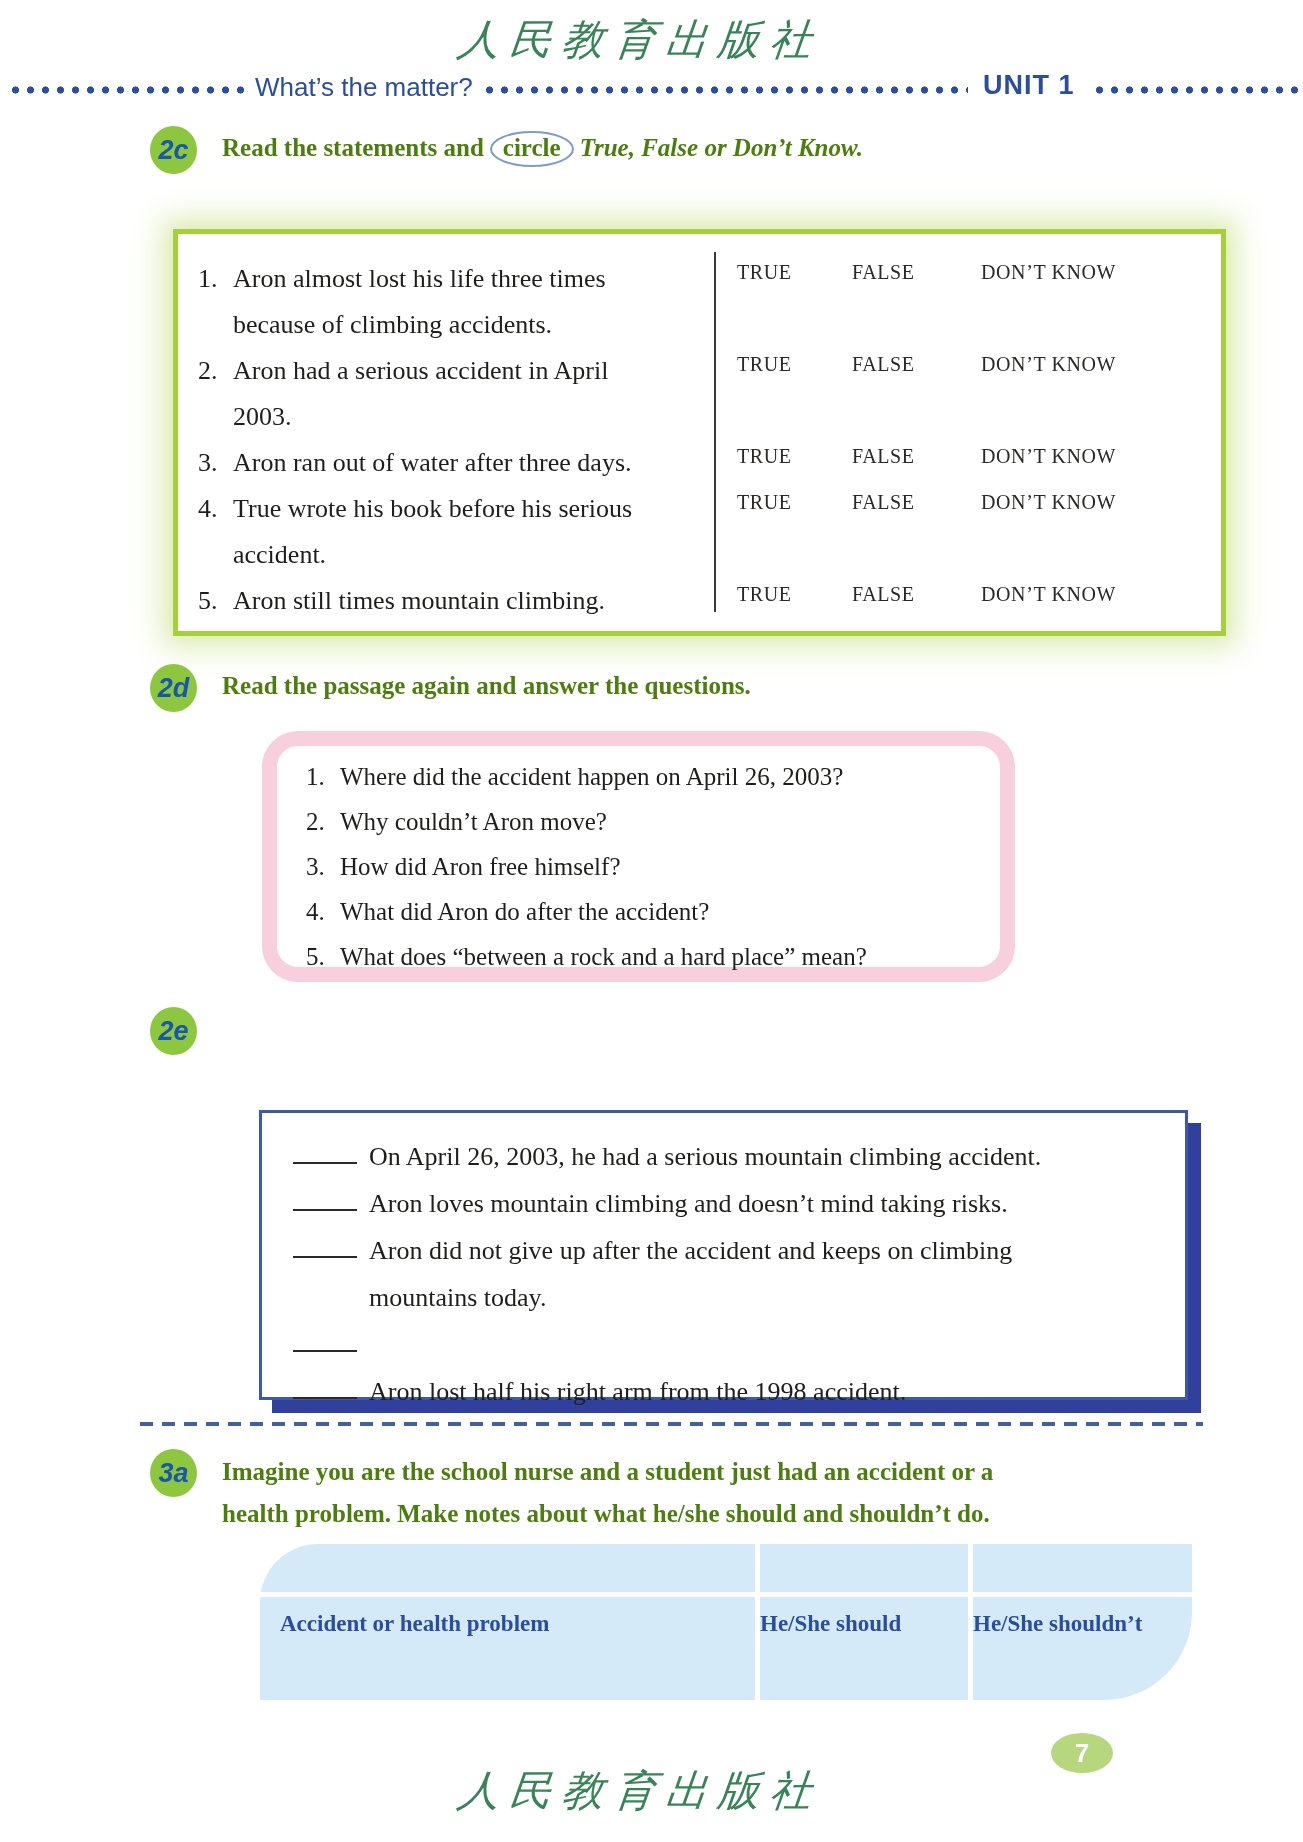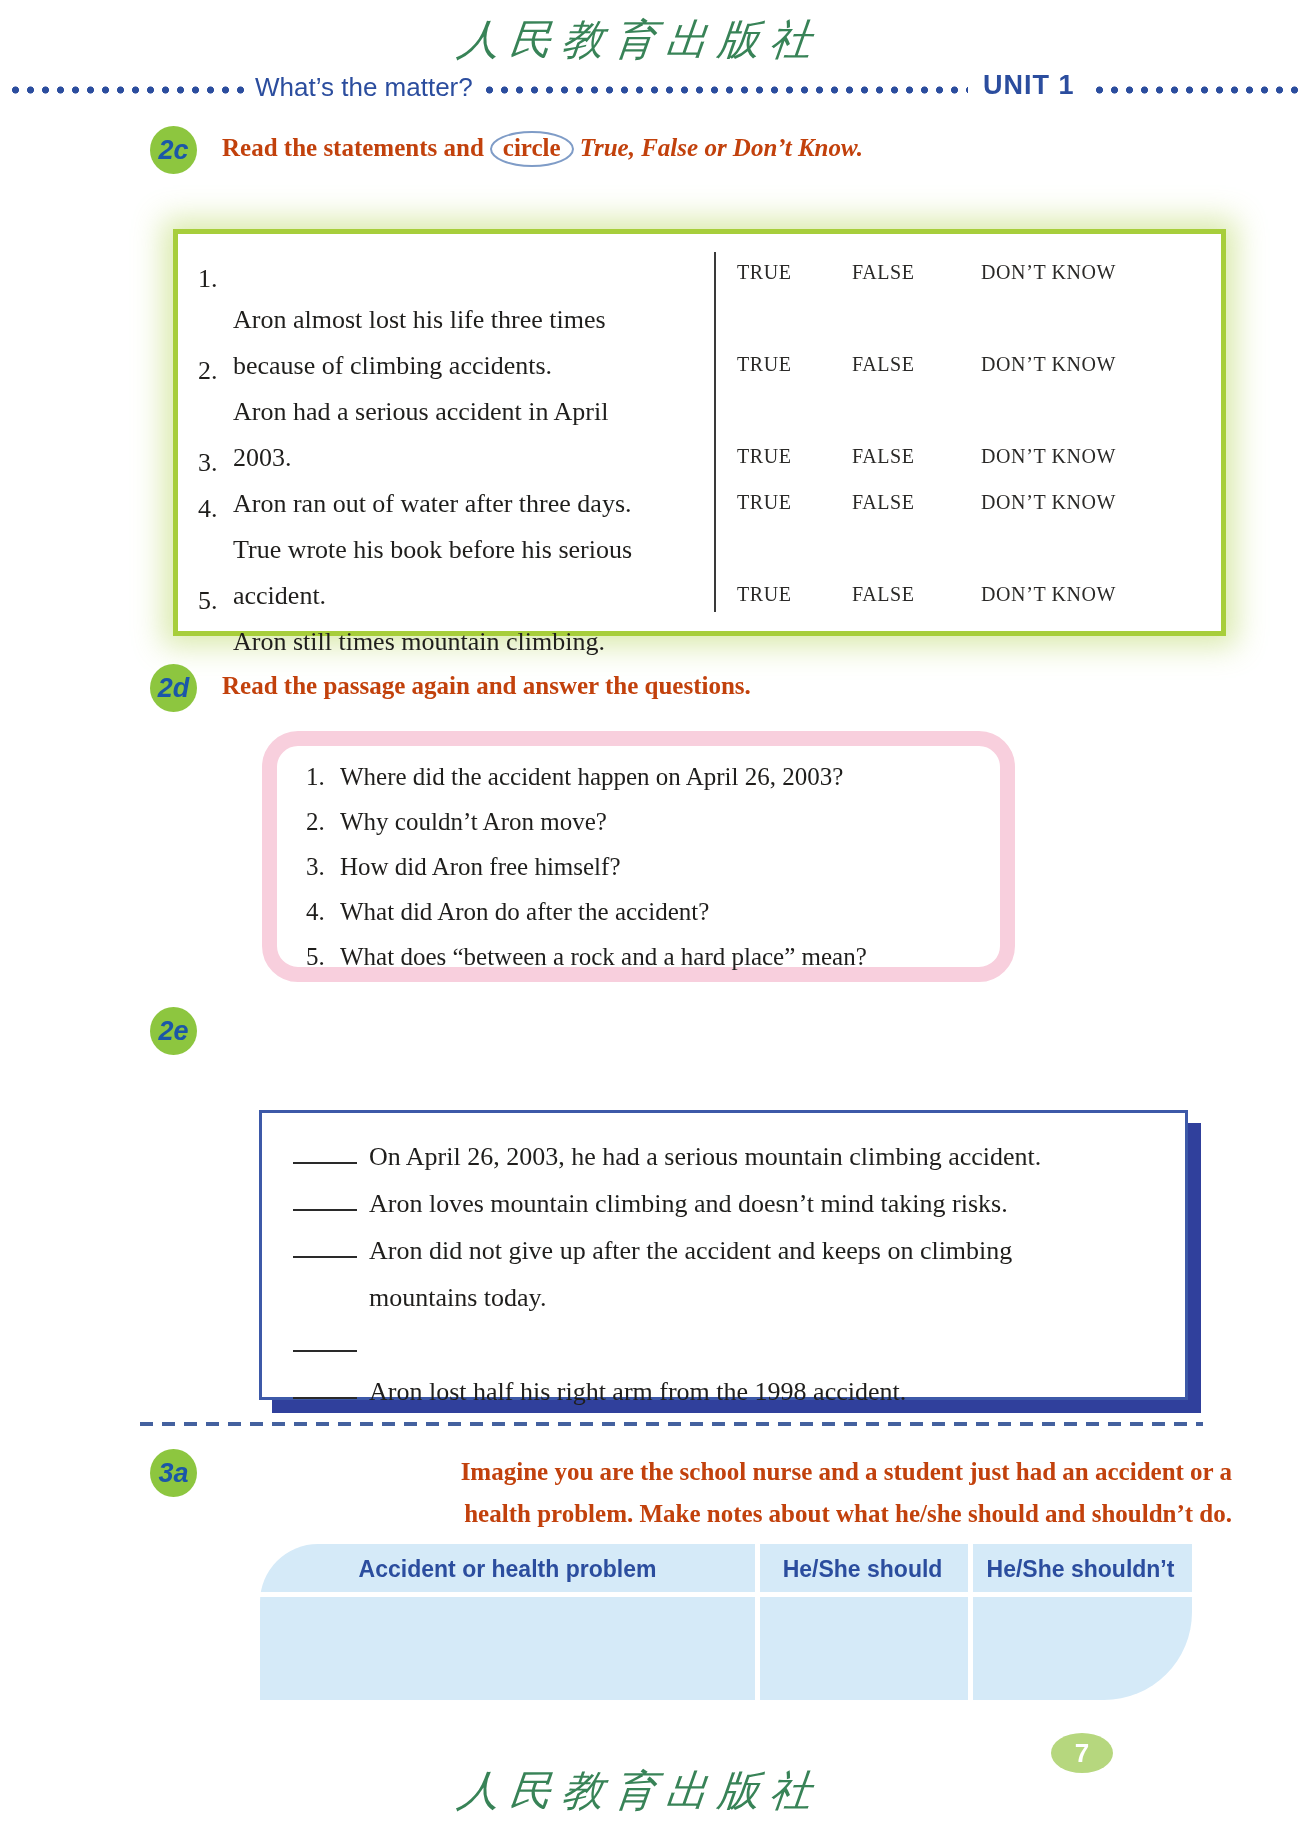--- a/index.html
+++ b/index.html
@@ -30,37 +30,37 @@
   .hdr-unit  { top:70px; font-family:"Liberation Sans", sans-serif; font-size:27px; font-weight:bold; color:#2b4d9e; letter-spacing:1px; }
 
   
   .badge {
     width:47px; height:48px; background:#8dc63f; border-radius:50%;
     display:flex; align-items:center; justify-content:center;
     font-family:"Liberation Sans", sans-serif; font-style:italic; font-weight:bold;
     font-size:27px; color:#1b57a8;
   }
 
-  .instr { font-weight:bold; font-size:25px; color:#c2410c; line-height:42px;text-align:right; }
+  .instr { font-weight:bold; font-size:25px; color:#4d7c0f; line-height:42px; }
   .instr .ital { font-style:italic; }
   .circleword {
     display:inline-block; border:2px solid #7f9cc7; border-radius:50%;
     padding:0 11px 2px 11px; margin:0 6px; line-height:30px;
   }
 
   
   .greenbox {
     left:173px; top:229px; width:1053px; height:407px;
     background:#ffffff; border:5px solid #a7ce3b;
     box-shadow:0 0 28px 10px rgba(166,206,57,0.42);
   }
   .tf-divider { left:714px; top:252px; width:2px; height:360px; background:#3a3a3a; }
   .stmt-row { left:198px; width:505px; display:flex; }
   .stmt-num { flex:0 0 35px; font-size:26px; line-height:46px; }
-  .stmt-text { font-size:26px; line-height:46px;margin-top:41px; }
+  .stmt-text { font-size:26px; line-height:46px; }
   .opt {
     font-size:20px; letter-spacing:0.6px; color:#2a2927;
     font-family:"Liberation Serif", serif; cursor:pointer;
   }
 
   
   .pinkbox {
     left:262px; top:731px; width:753px; height:251px;
     background:#ffffff; border:15px solid #f8cfdd; border-radius:36px;
   }
@@ -88,22 +88,22 @@
 
   
   .notestable {
     left:260px; top:1544px; width:932px; height:156px;
     background:#d5eaf8; border-radius:58px 0 88px 0;
   }
   .tbl-headrule { left:260px; top:1592px; width:932px; height:5px; background:#ffffff; }
   .tbl-vline1 { left:755px; top:1544px; width:5px; height:156px; background:#ffffff; }
   .tbl-vline2 { left:968px; top:1544px; width:5px; height:156px; background:#ffffff; }
   .tbl-head {
-    top:1556px; font-family:Liberation Sans, sans-serif; font-weight:bold;
-    font-size:23px; color:#2b4d9e; text-align:center;
+    top:1611px; font-family:Liberation Serif, serif; font-weight:bold;
+    font-size:23px; color:#2b4d9e; text-align:left;
   }
   .tbl-cell { top:1597px; height:103px; cursor:text; }
 
   .pageoval {
     left:1051px; top:1733px; width:62px; height:40px;
     background:#b6d77e; border-radius:50%;
     display:flex; align-items:center; justify-content:center;
     font-family:"Liberation Sans", sans-serif; font-weight:bold; font-size:26px; color:#ffffff;
   }
 </style>

